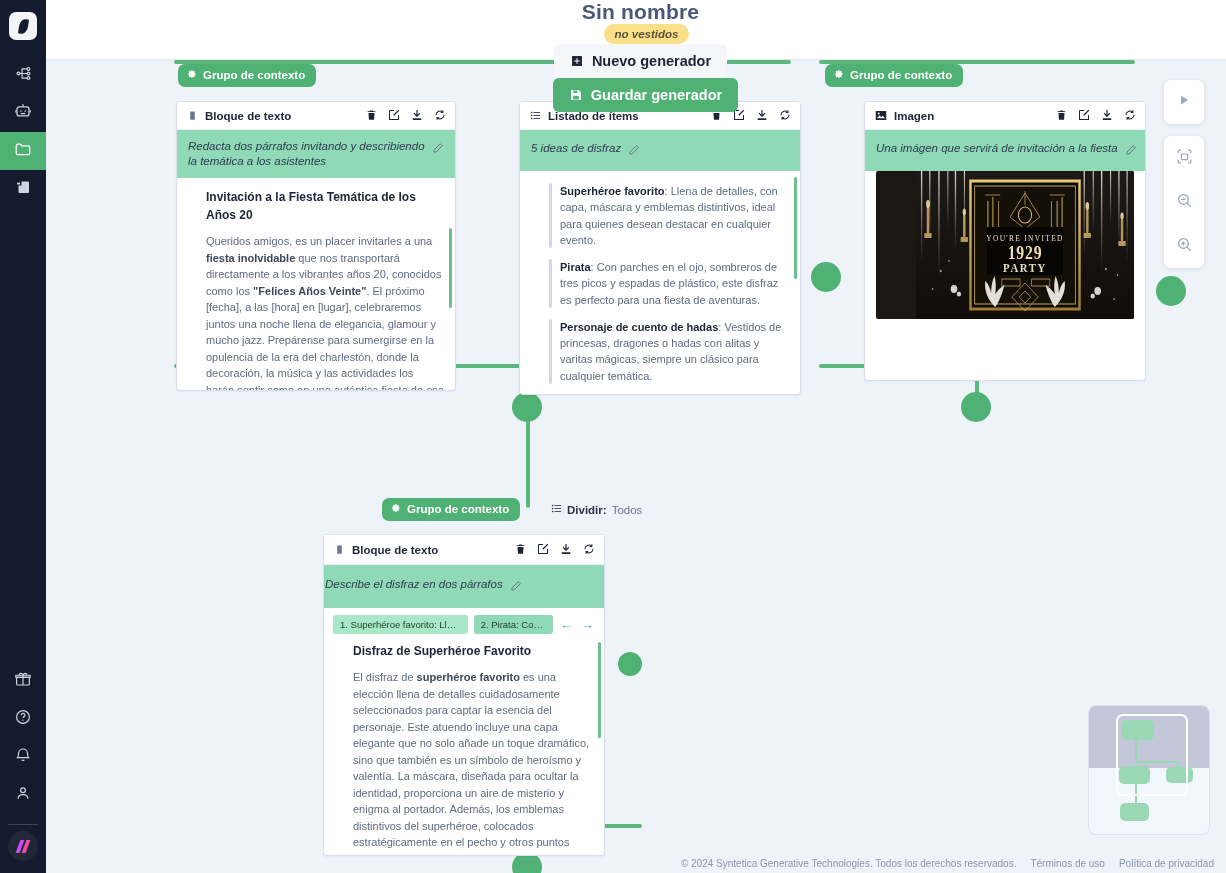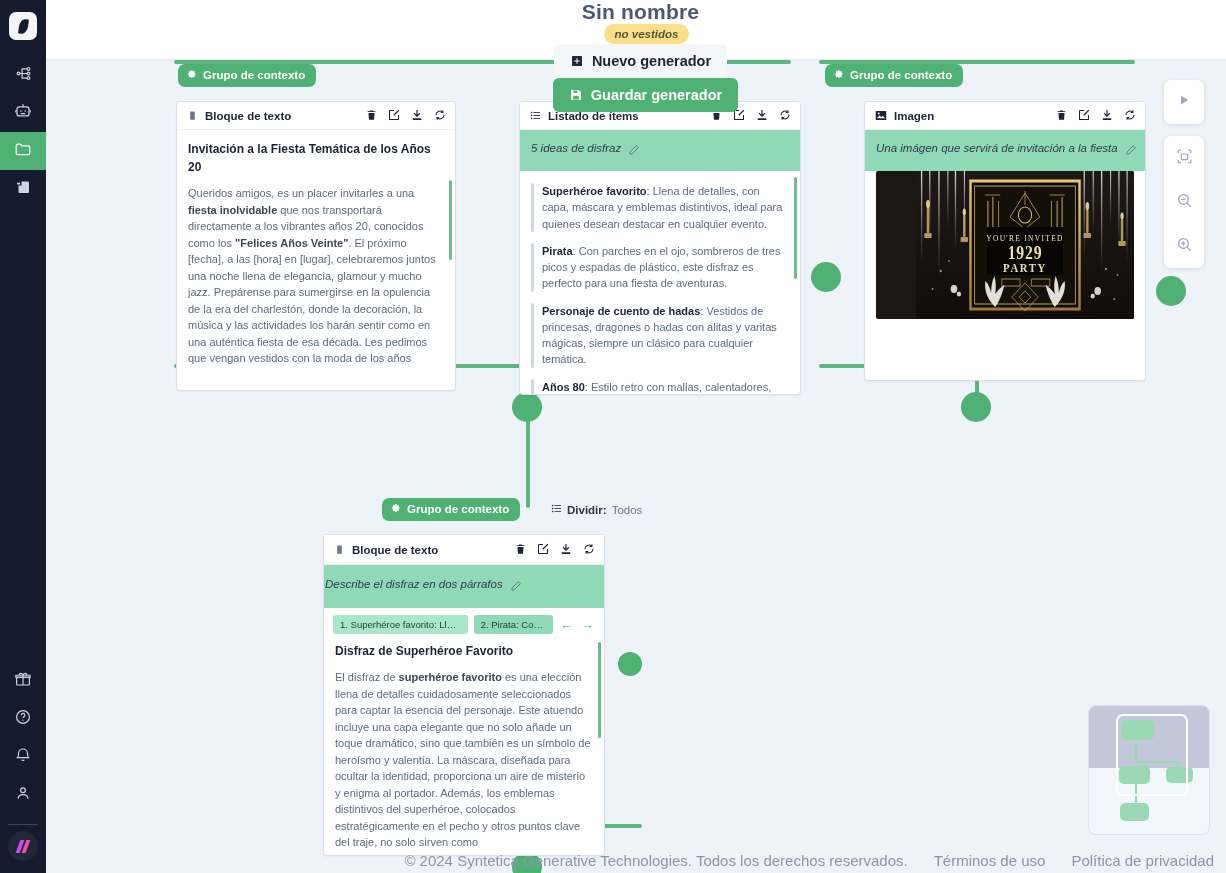--- a/index.html
+++ b/index.html
@@ -128,21 +128,21 @@
   .node-head .hicon { margin-left: 11px; cursor: pointer; color: #1d2437; display:block; }
   .node-prompt {
     background: #8fd9b6; padding: 9px 11px;
     display: flex; align-items: flex-start; gap: 7px;
   }
   .node-prompt .ptext {
     flex: 1; font-size: 11.5px; font-style: italic; color: #2e3b4f; line-height: 1.32;
   }
   .node-prompt .pencil { flex: 0 0 auto; margin-top: 1px; cursor: pointer; color: #5a6c7f; }
   .node-body {
-    padding: 10px 11px 0 11px; position: relative;
+    padding: 10px 11px 0 29px; position: relative;
     font-size: 11px; color: #5e6b80; line-height: 1.5;
   }
   .node-body h4 { font-size: 12px; color: #1d2437; margin-bottom: 9px; }
   .node-body b, .node-body strong { color: #3c4759; }
   .scroll-thumb {
     position: absolute; right: 3px; width: 3px; border-radius: 2px;
     background: #6cbf8d;
   }
 
   
@@ -199,22 +199,22 @@
   }
   #minimap .medge { position: absolute; background: #9bd9b4; }
   #minimap .viewport {
     position: absolute; left: 27px; top: 8px; width: 72px; height: 82px;
     border: 2px solid #ffffff; border-radius: 7px;
   }
 
   
   #footer {
     position: absolute; right: 12px; bottom: 4px;
-    font-size: 15px; color: #8b96ab;
-    display: flex; gap: 26px; z-index: 26; padding-left: 12px;
+    font-size: 10px; color: #8b96ab;
+    display: flex; gap: 14px; z-index: 26; padding-left: 12px;
   }
   #footer a { color: #8b96ab; text-decoration: none; cursor: pointer; }
 </style>
 </head>
 <body>
 
 <div id="left-rail">
   <div class="rail-logo">
     <div class="leaf"></div>
   </div>
@@ -377,20 +377,28 @@
         <svg width="12" height="12" viewBox="0 0 24 24" fill="currentColor">
             <path d="M10.8 2h2.4v9.3l3.6-3.6 1.7 1.7-6.5 6.5-6.5-6.5 1.7-1.7 3.6 3.6z"></path>
             <path d="M3.5 18.5h17V22h-17z"></path>
           </svg>
       </span>
       <span class="hicon">
         <svg width="12" height="12" viewBox="0 0 24 24" fill="none" stroke="currentColor" stroke-width="2.1">
             <path d="M20.2 11.6a8.2 8.2 0 0 1-13.6 6.1"></path>
             <path d="M3.8 12.4a8.2 8.2 0 0 1 13.6-6.1"></path>
             <path d="M17.8 2.6v4.2h-4.2M6.2 21.4v-4.2h4.2"></path>
+          </svg>
+      </span>
+    </div>
+    <div class="node-prompt">
+      <div class="ptext">Redacta dos párrafos invitando y describiendo la temática a los asistentes</div>
+      <span class="pencil">
+        <svg width="12" height="12" viewBox="0 0 24 24" fill="none" stroke="currentColor" stroke-width="1.7">
+            <path d="M16.5 3.5l4 4L8 20H4v-4z"></path>
           </svg>
       </span>
     </div>
     <div class="node-body">
       <h4>Invitación a la Fiesta Temática de los Años 20</h4>
       <p>Queridos amigos, es un placer invitarles a una <b>fiesta inolvidable</b> que nos transportará directamente a los vibrantes años 20, conocidos como los <b>"Felices Años Veinte"</b>. El próximo [fecha], a las [hora] en [lugar], celebraremos juntos una noche llena de elegancia, glamour y mucho jazz. Prepárense para sumergirse en la opulencia de la era del charlestón, donde la decoración, la música y las actividades los harán sentir como en una auténtica fiesta de esa década. Les pedimos que vengan vestidos con la moda de los años</p>
       <div class="scroll-thumb" style="top:50px; height:80px;"></div>
     </div>
   </div>
 

